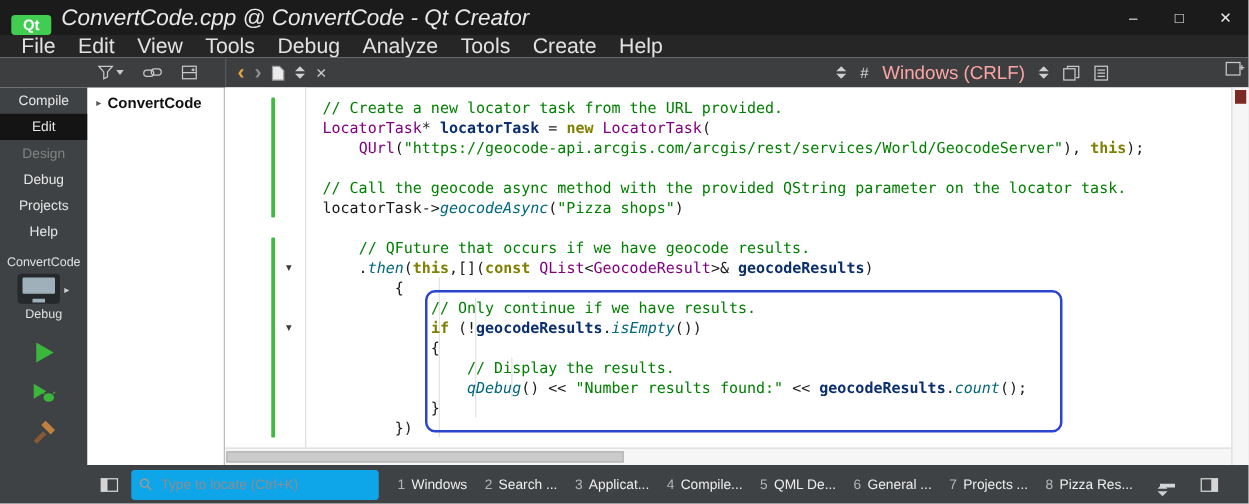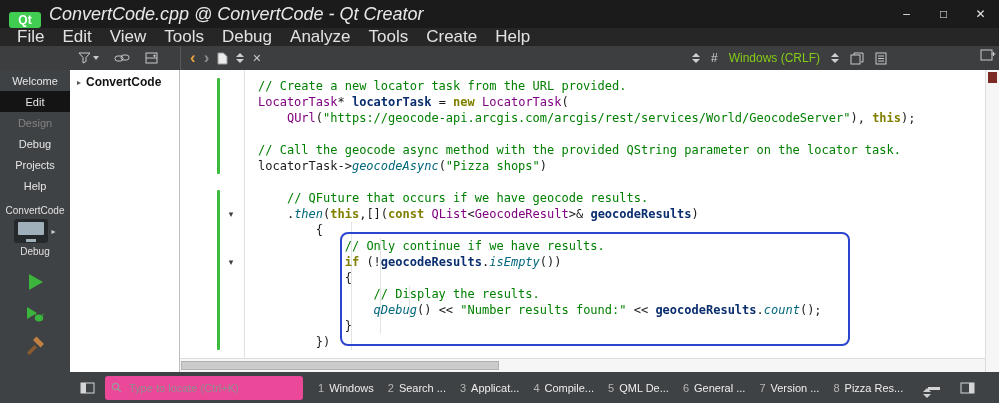--- a/index.html
+++ b/index.html
@@ -28,21 +28,21 @@
   .nav{font-size:17px;font-weight:bold;line-height:18px;}
   .nav.back{color:var(--color-backOrange);}
   .nav.fwd{color:#8f8f8f;}
   .doc-name{font-size:12px;color:#f2f2f2;width:178px;}
   .tb-close{color:#c9c9c9;font-size:11px;}
   .spin{display:inline-flex;flex-direction:column;gap:2px;}
   .tri-up{width:0;height:0;border-left:4px solid transparent;border-right:4px solid transparent;border-bottom:4px solid #cfcfcf;display:block;}
   .tri-down{width:0;height:0;border-left:4px solid transparent;border-right:4px solid transparent;border-top:4px solid #cfcfcf;display:block;}
   .tb-right{position:absolute;right:112px;top:0;bottom:0;display:flex;align-items:center;gap:11px;}
   .hash{font-size:12px;color:#d8d8d8;}
-  .crlf{font-size:12px;color:#84cc16;}
+  .crlf{font-size:15px;color:#fca5a5;}
   .split-btn{position:absolute;right:3px;top:2px;background:none;border:none;padding:0;}
 
   
   .main{display:flex;height:302px;}
 
   
   .modebar{width:70px;background:#3f4244;display:flex;flex-direction:column;color:#e6e6e6;flex-shrink:0;}
   .mode{height:21px;font-size:11px;display:flex;align-items:center;justify-content:center;cursor:default;}
   .mode.active{background:#141414;}
   .mode.disabled{color:#828282;}
@@ -86,21 +86,21 @@
   .tok-v{color:var(--color-local);font-weight:bold;}
   .tok-f{color:var(--color-func);font-style:italic;}
   .selection-box{position:absolute;left:160px;top:162px;width:506px;height:110px;border:2px solid var(--color-boxBlue);border-radius:8px;pointer-events:none;}
   .hscroll{position:absolute;left:0;right:14px;bottom:0;height:14px;background:#f6f6f6;border-top:1px solid #dcdcdc;box-sizing:border-box;}
   .hthumb{position:absolute;left:1px;top:2px;width:318px;height:9px;background:#cbcbcb;border:1px solid #b2b2b2;box-sizing:border-box;}
   .vscroll{position:absolute;top:0;right:0;bottom:0;width:14px;background:#f6f6f6;border-left:1px solid #dcdcdc;box-sizing:border-box;}
   .vmark{position:absolute;top:2px;left:2px;right:2px;height:11px;background:var(--color-redMark);}
 
   
   .statusbar{height:31px;background:#3f4244;display:flex;align-items:center;padding-left:80px;position:relative;gap:10px;}
-  .locator{width:198px;height:24px;background:#ec4899;border-radius:3px;display:flex;align-items:center;padding:0 6px;gap:5px;box-sizing:border-box;}
+  .locator{width:198px;height:24px;background:#0ea5e9;border-radius:3px;display:flex;align-items:center;padding:0 6px;gap:5px;box-sizing:border-box;}
   .locator input{border:none;outline:none;flex:1;font-size:11px;color:#333;background:transparent;font-family:"Liberation Sans",sans-serif;min-width:0;}
   .locator input::placeholder{color:#8e8e8e;}
   .panes{display:flex;align-items:center;gap:14px;margin-left:5px;}
   .pane{display:flex;gap:5px;font-size:11px;color:#ededed;align-items:center;cursor:default;white-space:nowrap;}
   .pane-num{color:#b5b5b5;}
   .pane-nav{margin-left:10px;}
   .sb-icon{display:inline-flex;align-items:center;line-height:0;}
   .sb-right{position:absolute;top:50%;transform:translateY(-50%);line-height:0;}
   .sb-right.icon1{right:58px;}
   .sb-right.icon2{right:24px;}
@@ -211,21 +211,21 @@
             <line x1="11.5" y1="6" x2="15.5" y2="6"></line>
           </g>
         </svg>
     </button>
   </div>
 
   <div class="main">
 
     <div class="modebar">
       <div>
-          <div class="mode normal">Welcome</div>
+          <div class="mode normal">Compile</div>
           <div class="mode active">Edit</div>
           <div class="mode disabled">Design</div>
           <div class="mode normal">Debug</div>
           <div class="mode normal">Projects</div>
           <div class="mode normal">Help</div>
         </div>
       <div class="kit">
         <div class="kit-project">ConvertCode</div>
         <div class="kit-icon-row">
           <span class="monitor">
@@ -323,21 +323,21 @@
         <div class="pane">
           <span class="pane-num">5</span>
           <span>QML De...</span>
         </div>
         <div class="pane">
           <span class="pane-num">6</span>
           <span>General ...</span>
         </div>
         <div class="pane">
           <span class="pane-num">7</span>
-          <span>Version ...</span>
+          <span>Projects ...</span>
         </div>
         <div class="pane">
           <span class="pane-num">8</span>
           <span>Pizza Res...</span>
         </div>
       </div>
     <div class="pane-nav">
       <span class="spin">
           <i class="tri-up"></i>
           <i class="tri-down"></i>

